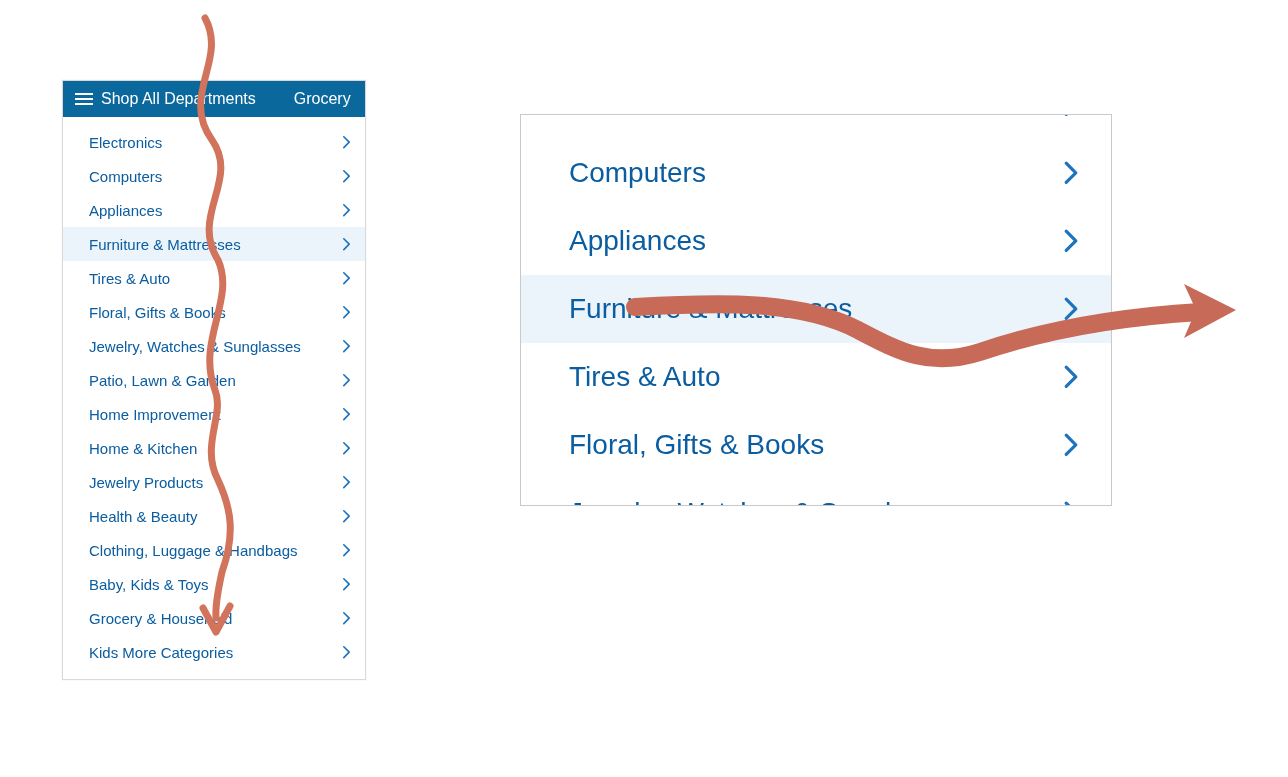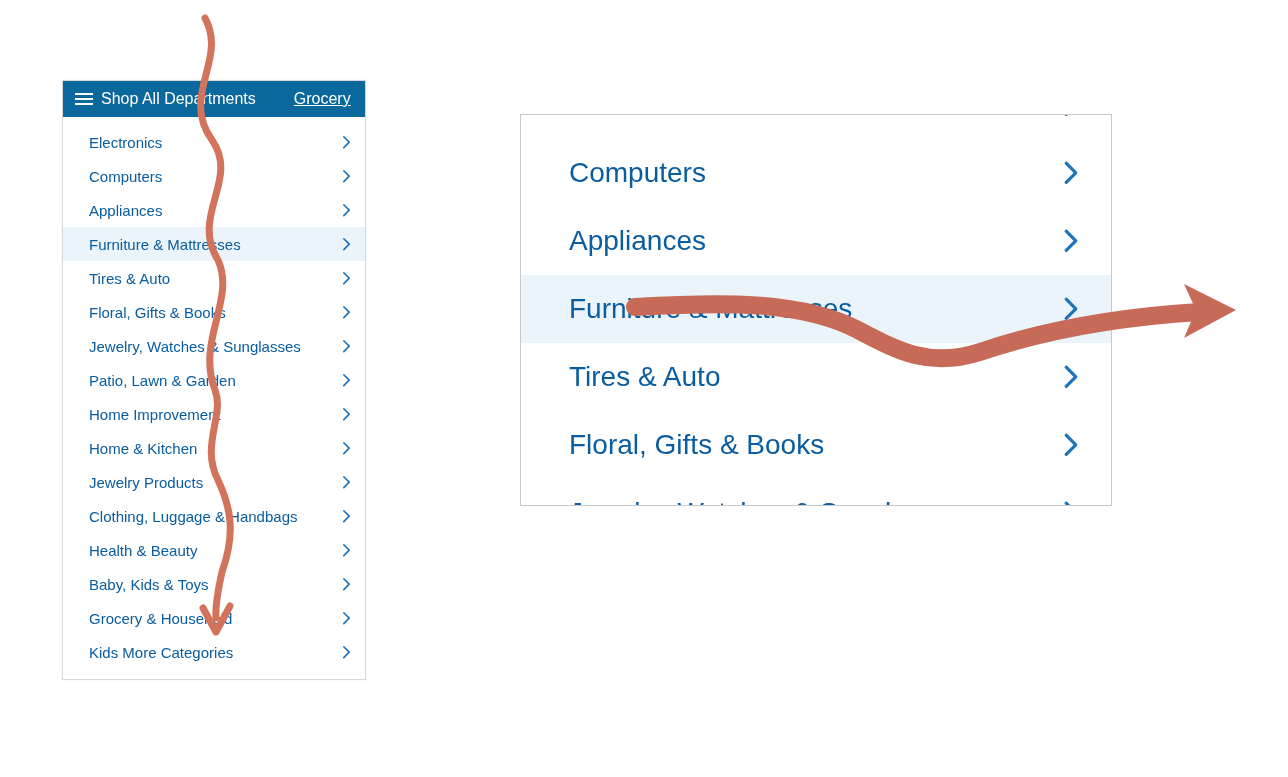--- a/index.html
+++ b/index.html
@@ -38,21 +38,20 @@
     display: inline-flex;
     margin: 0 8px 0 12px;
     align-items: center;
   }
   .menu-title {
     font-weight: 400;
   }
   .menu-secondary {
     margin-left: 38px;
     font-weight: 400;
-    text-decoration: underline;
   }
   .menu-list {
     list-style: none;
     margin: 0;
     padding: 8px 0 10px 0;
   }
   .menu-item {
     display: flex;
     align-items: center;
     justify-content: space-between;
@@ -211,29 +210,29 @@
       </li>
       <li class="menu-item">
         <span>Jewelry Products</span>
         <span class="chevron-slot">
           <svg width="9" height="14.4" viewBox="0 0 10 16">
             <polyline points="2,2 8,8 2,14" fill="none" stroke="#1d74bd" stroke-width="1.8" stroke-linecap="round" stroke-linejoin="round"></polyline>
           </svg>
         </span>
       </li>
       <li class="menu-item">
+        <span>Health &amp; Beauty</span>
+        <span class="chevron-slot">
+          <svg width="9" height="14.4" viewBox="0 0 10 16">
+            <polyline points="2,2 8,8 2,14" fill="none" stroke="#1d74bd" stroke-width="1.8" stroke-linecap="round" stroke-linejoin="round"></polyline>
+          </svg>
+        </span>
+      </li>
+      <li class="menu-item">
         <span>Clothing, Luggage &amp; Handbags</span>
-        <span class="chevron-slot">
-          <svg width="9" height="14.4" viewBox="0 0 10 16">
-            <polyline points="2,2 8,8 2,14" fill="none" stroke="#1d74bd" stroke-width="1.8" stroke-linecap="round" stroke-linejoin="round"></polyline>
-          </svg>
-        </span>
-      </li>
-      <li class="menu-item">
-        <span>Health &amp; Beauty</span>
         <span class="chevron-slot">
           <svg width="9" height="14.4" viewBox="0 0 10 16">
             <polyline points="2,2 8,8 2,14" fill="none" stroke="#1d74bd" stroke-width="1.8" stroke-linecap="round" stroke-linejoin="round"></polyline>
           </svg>
         </span>
       </li>
       <li class="menu-item">
         <span>Baby, Kids &amp; Toys</span>
         <span class="chevron-slot">
           <svg width="9" height="14.4" viewBox="0 0 10 16">

